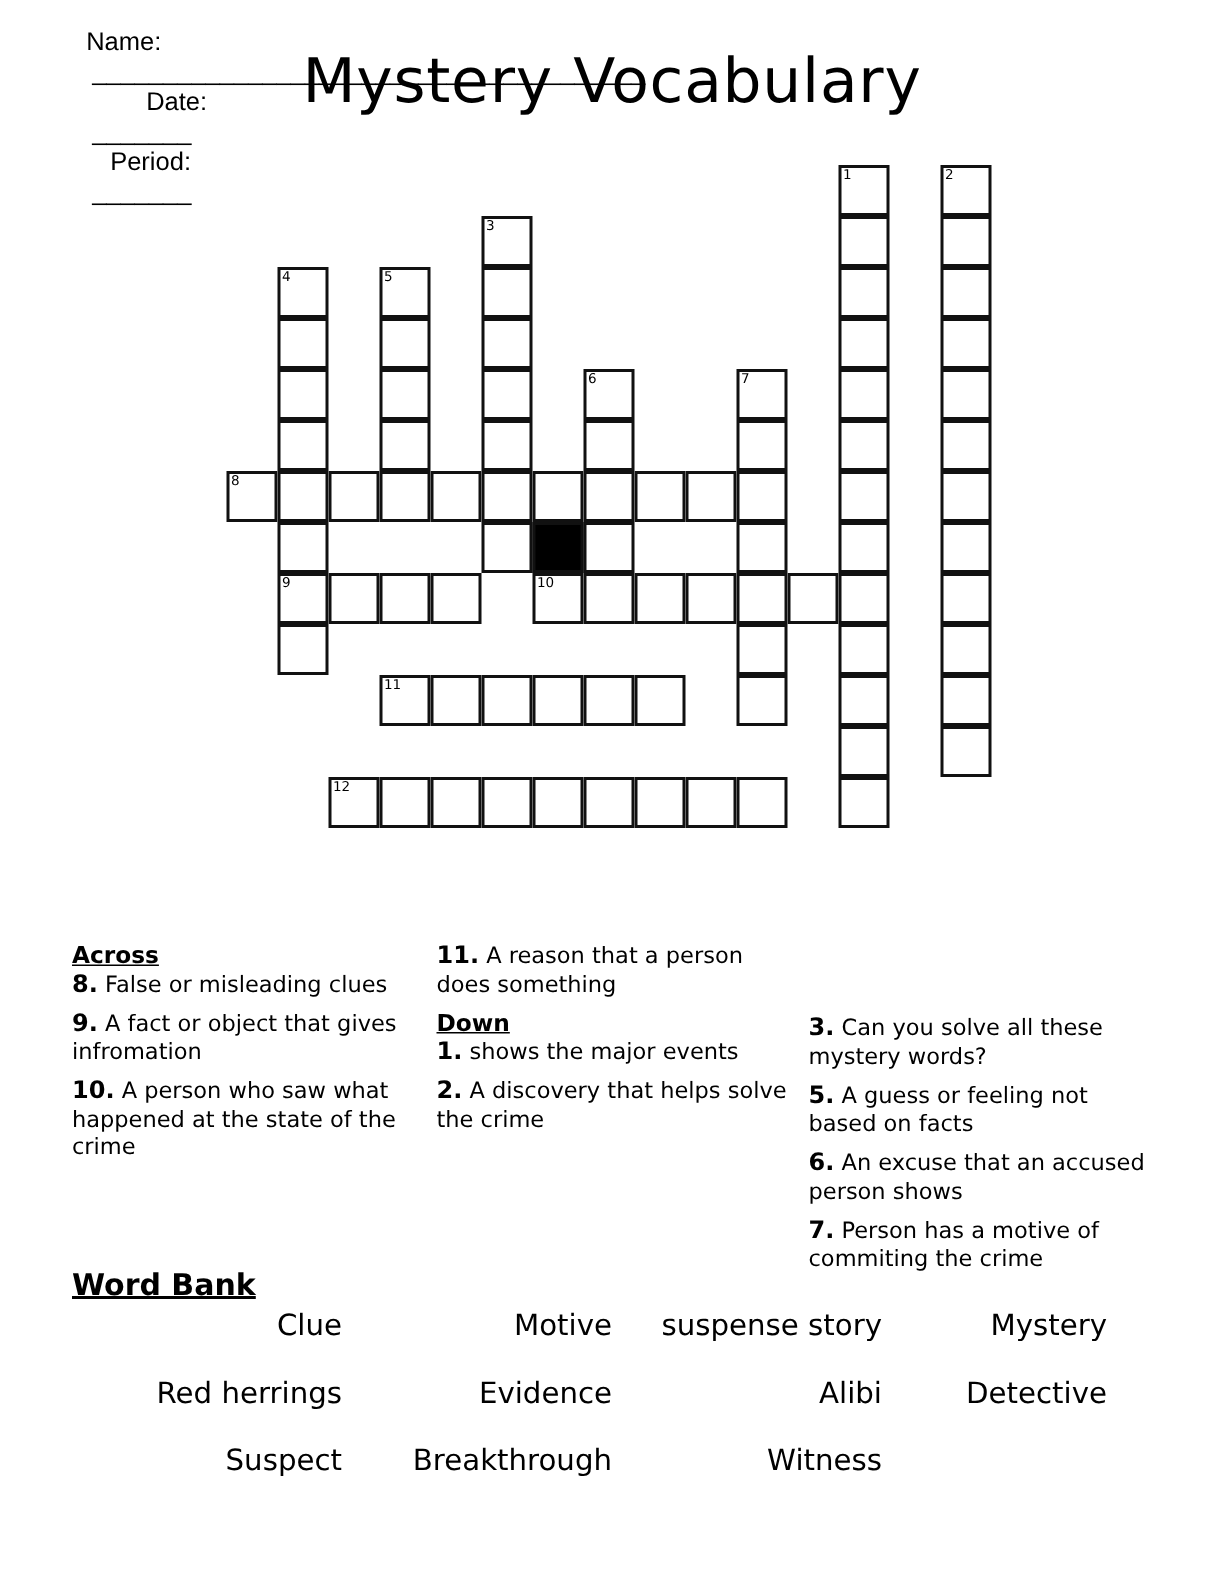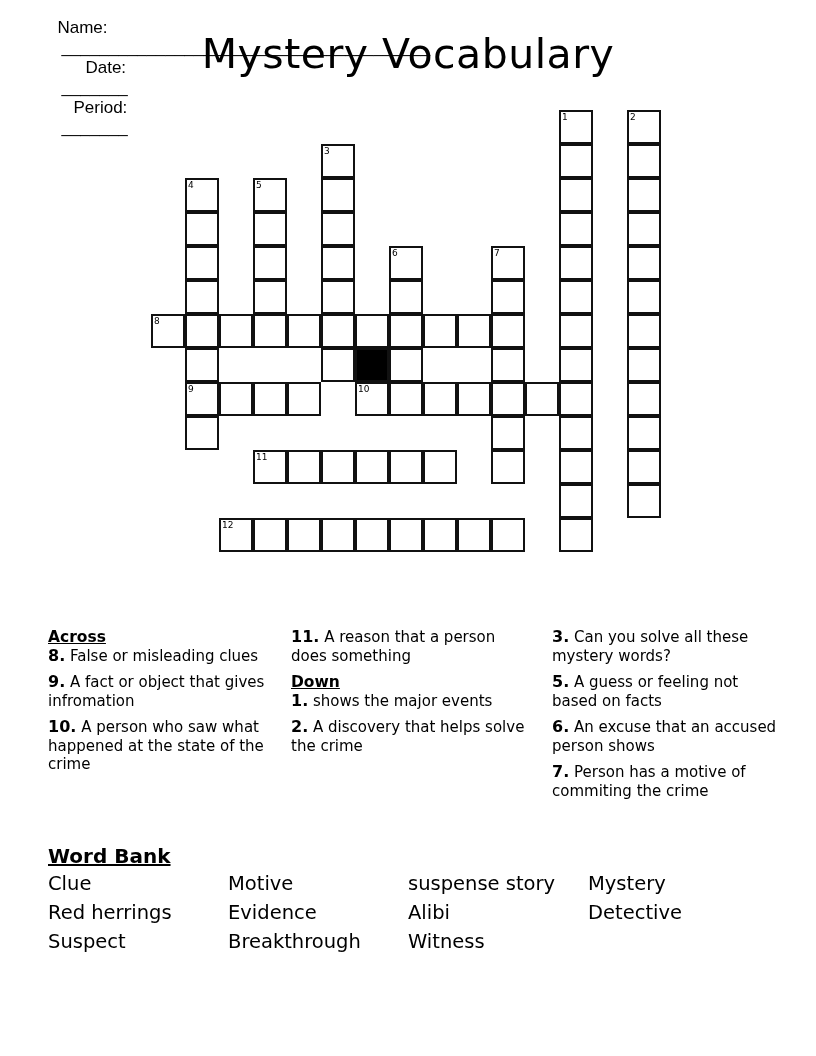--- a/index.html
+++ b/index.html
@@ -24,38 +24,38 @@
       position: absolute; top: 0px; left: 1px; font-family: "DejaVu Sans", sans-serif;
       font-size: 9px; line-height: 10px;
     }
     .clues {
       position: absolute; top: 628px; left: 48px; width: 730px;
       font-family: "DejaVu Sans", sans-serif; font-size: 15px; line-height: 18.5px;
     }
     .col { position: absolute; top: 0; width: 235px; }
     .col1 { left: 0; }
     .col2 { left: 243px; }
-    .col3 { left: 504px; }
+    .col3 { left: 491px; margin-top: 48px; }
     .section-head { font-weight: bold; text-decoration: underline; font-size: 15.5px; margin: 0; }
     .clue { margin-bottom: 8px; }
     .clue b { font-weight: bold; font-size: 16px; }
     .wordbank {
       position: absolute; top: 844px; left: 48px; width: 700px;
       font-family: "DejaVu Sans", sans-serif; font-size: 19.5px;
     }
     .wordbank .wb-title { font-weight: bold; text-decoration: underline; font-size: 20px; margin-bottom: 2px; }
-    .wb-grid { display: grid; grid-template-columns: 180px 180px 180px 150px; row-gap: 2px; line-height: 27px; }
+    .wb-grid { display: grid; grid-template-columns: 180px 180px 180px 150px; row-gap: 18px; line-height: 27px; text-align: right; }
   </style>
 </head>
 <body>
 
 <div class="header-line">
   <span>Name:</span>
   <span style="margin-left:4px;">_______________________________________</span>
-  <span style="margin-left:12px;padding-left:16px;">Date:</span>
+  <span style="margin-left:24px;padding-left:16px;">Date:</span>
   <span style="margin-left:4px;">_______</span>
   <span style="margin-left:16px;">Period:</span>
   <span style="margin-left:4px;">_______</span>
 </div>
 
 <div class="title">Mystery Vocabulary</div>
 
 <div class="grid" id="grid">
     <div class="cell" style="left: 560px; top: 111px;">
       <span class="num">1</span>

